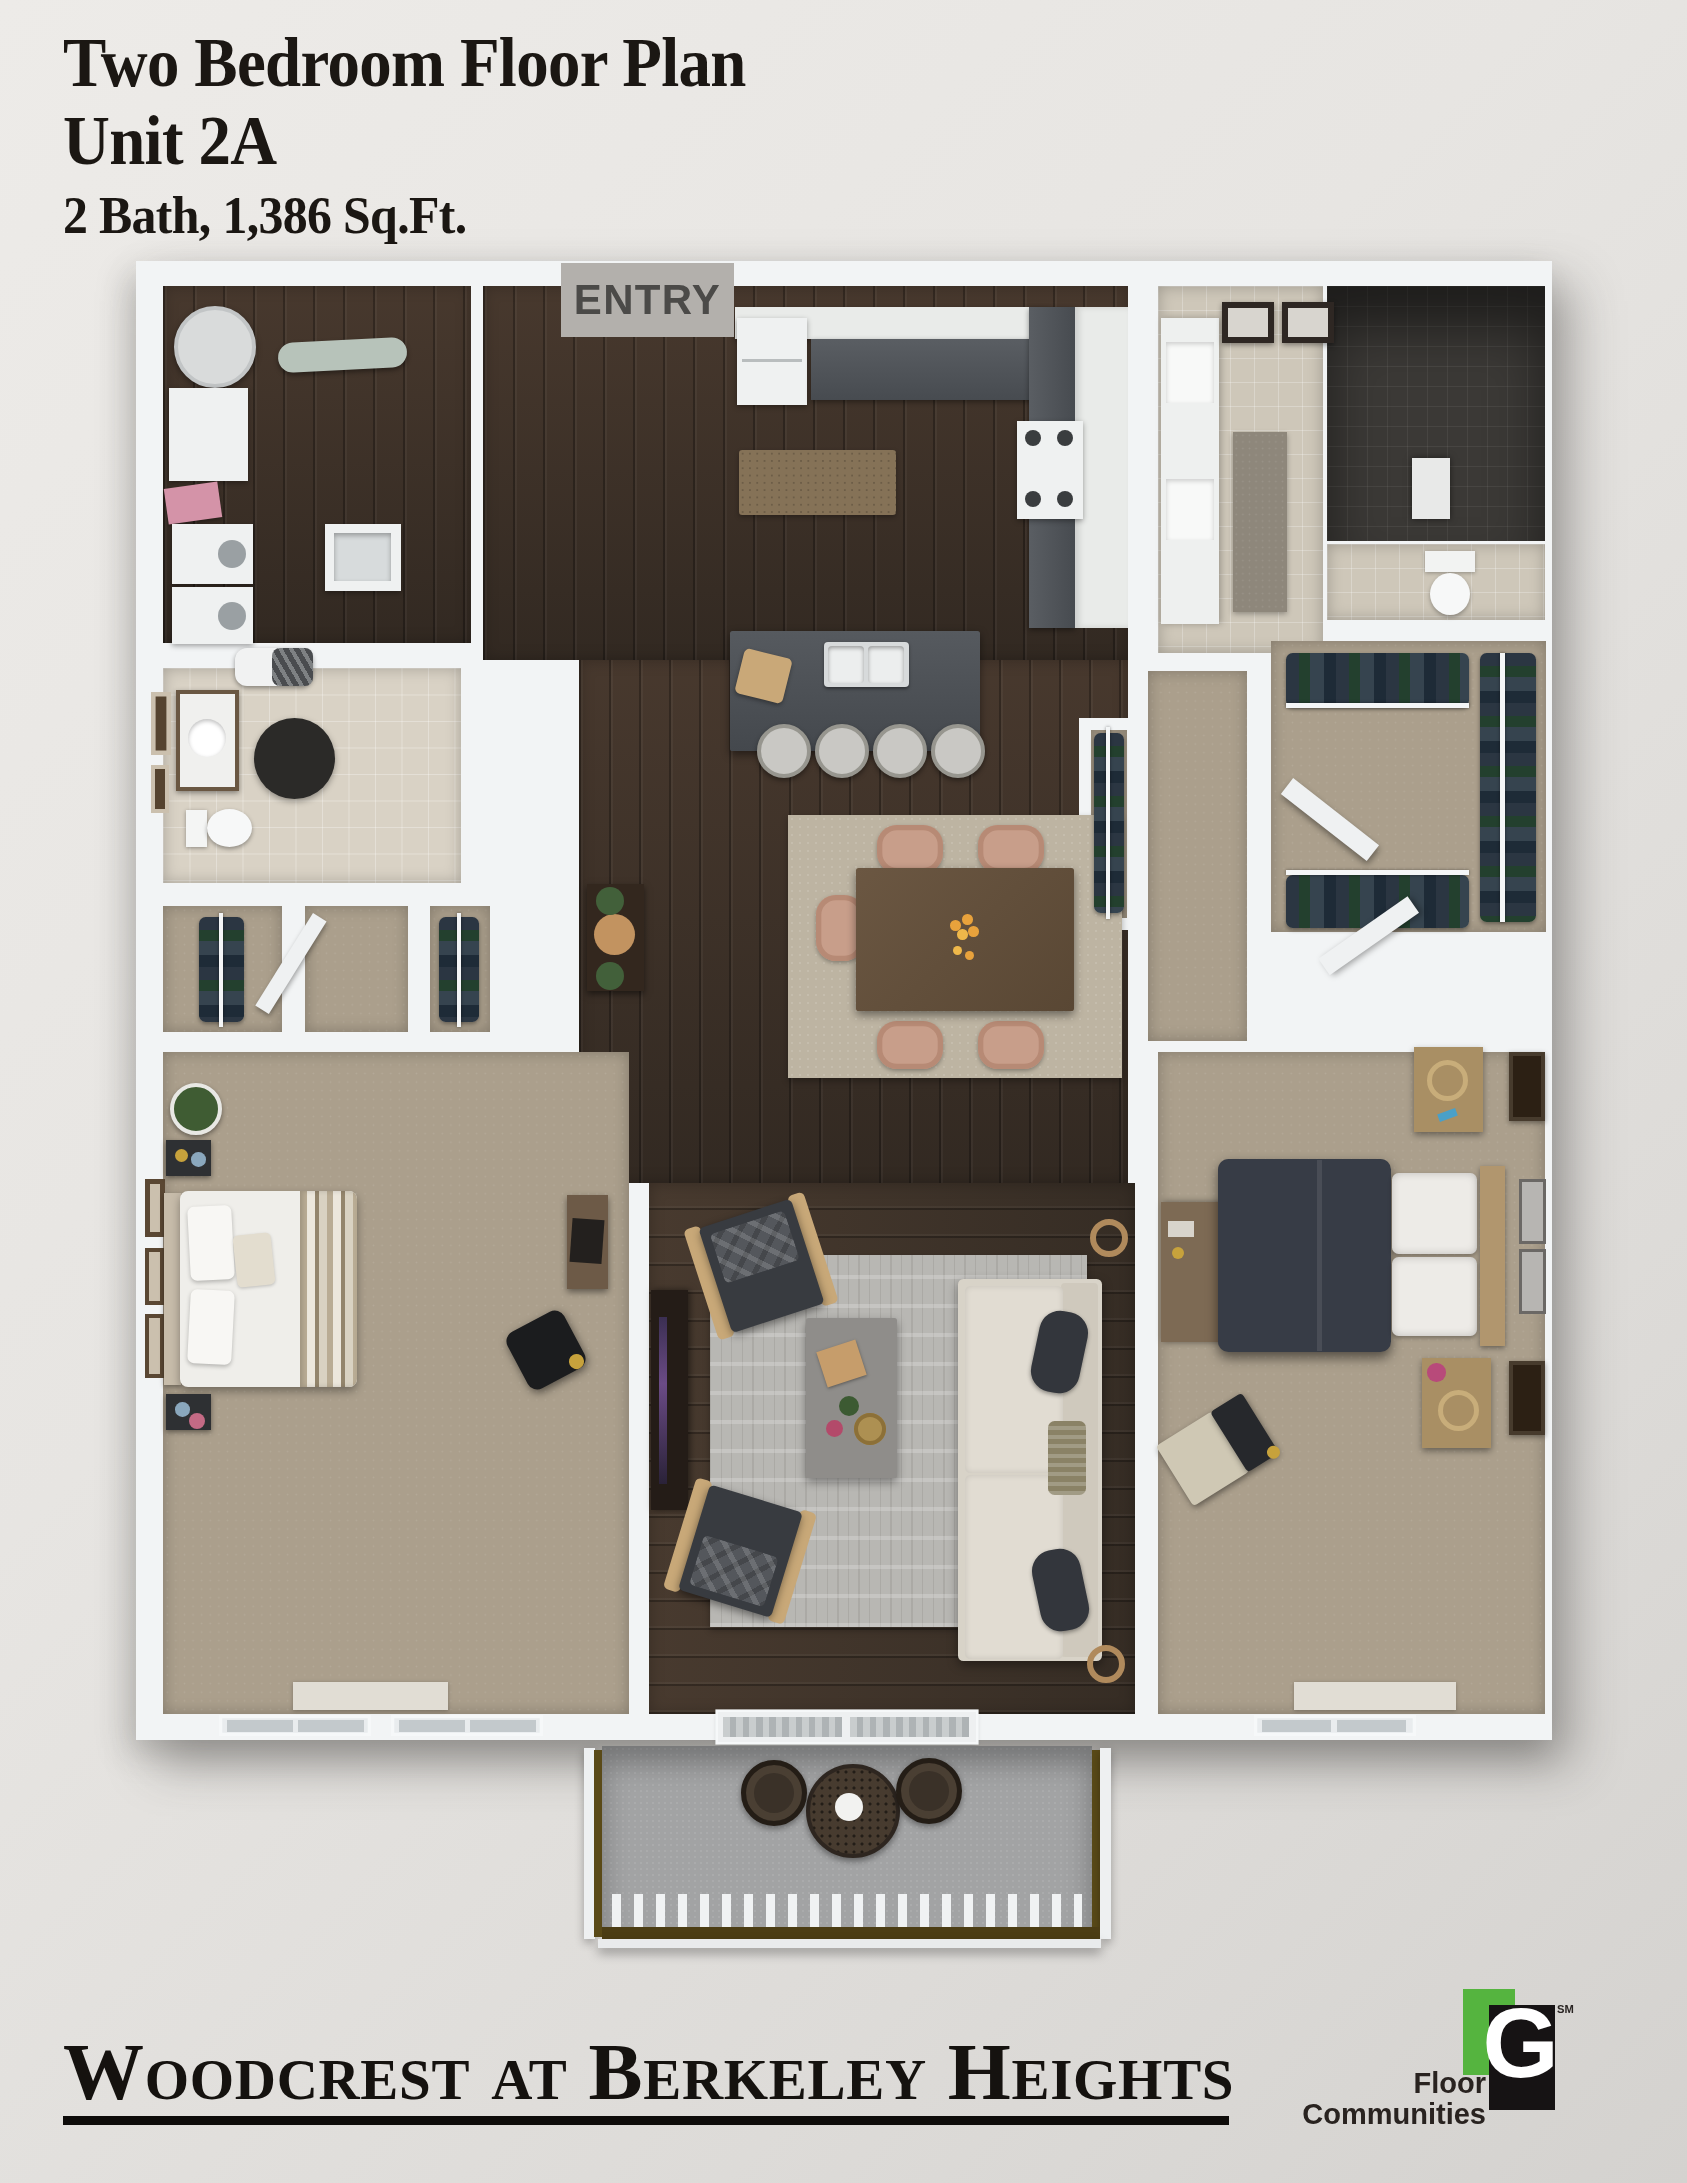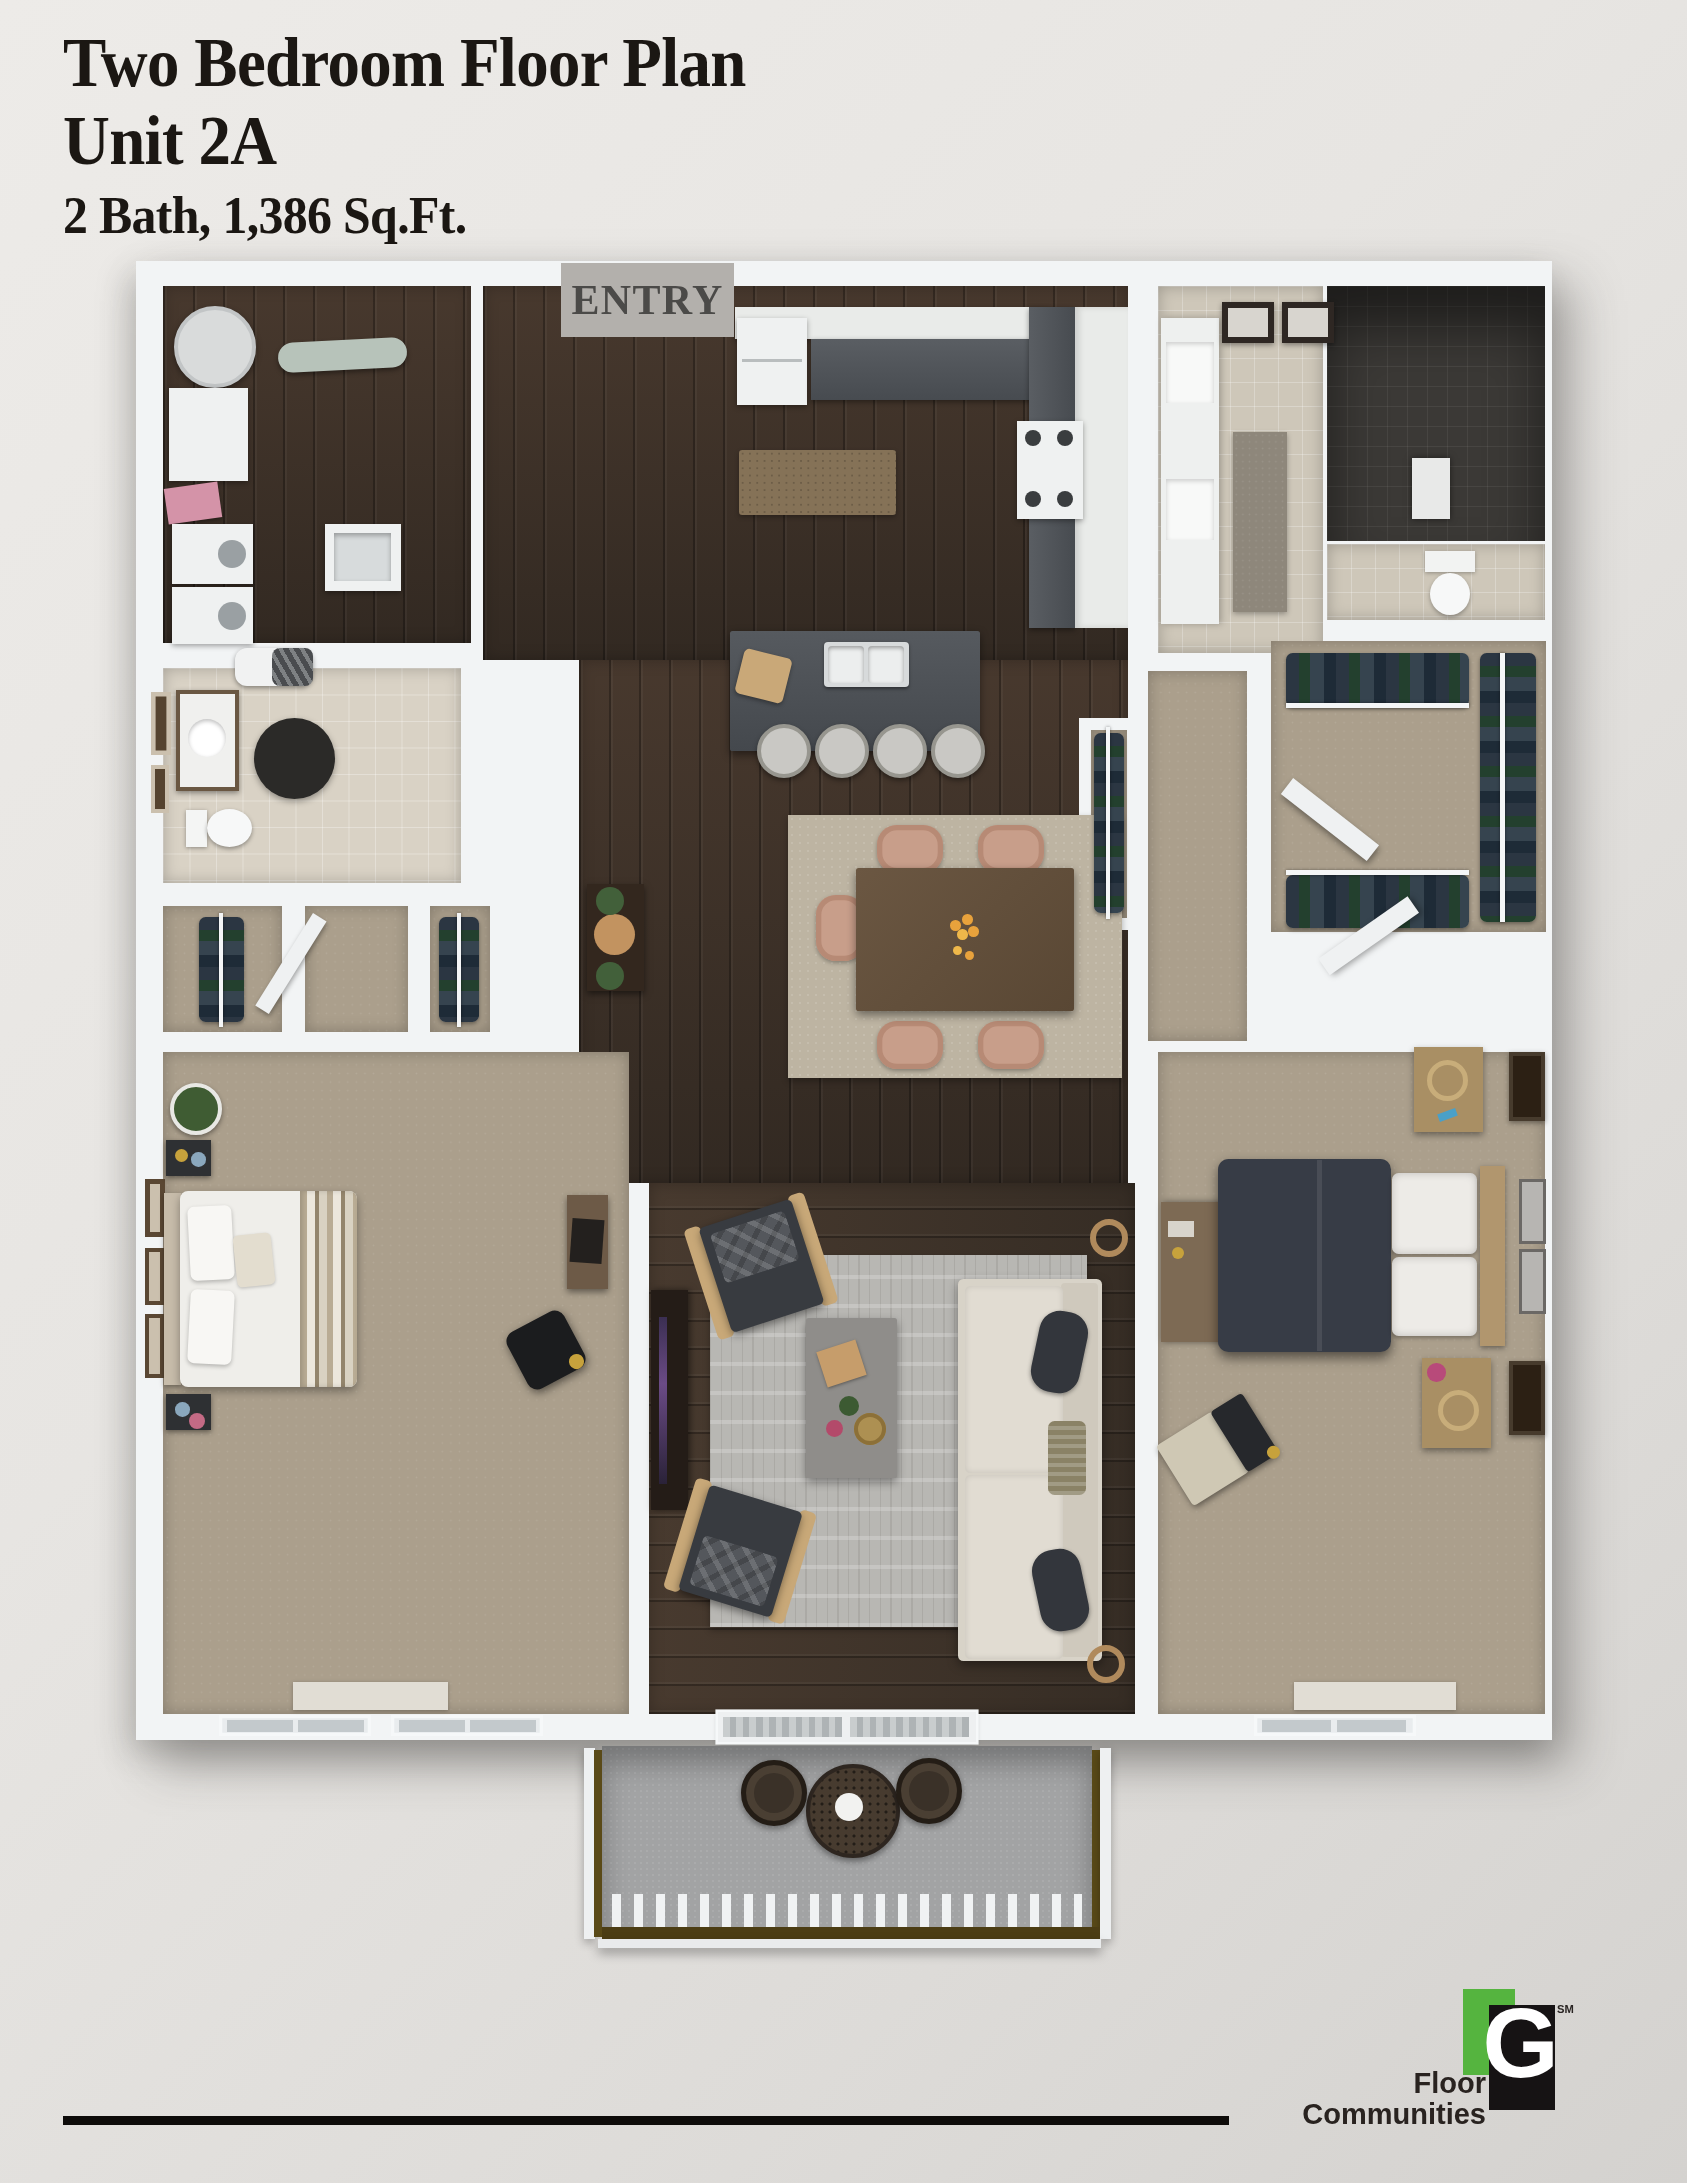--- a/index.html
+++ b/index.html
@@ -27,21 +27,21 @@
   .tile-b{background-color:#cec7b9;background-image:linear-gradient(rgba(255,255,255,.25) 0.7px,rgba(0,0,0,0) 0.7px),linear-gradient(90deg,rgba(255,255,255,.25) 0.7px,rgba(0,0,0,0) 0.7px);background-size:24px 24px;}
   .tile-dark{background-color:#3b3936;background-image:linear-gradient(rgba(255,255,255,.06) 0.7px,rgba(0,0,0,0) 0.7px),linear-gradient(90deg,rgba(255,255,255,.06) 0.7px,rgba(0,0,0,0) 0.7px);background-size:20px 20px;box-shadow:inset 0 40px 53px rgba(0,0,0,.5);}
   .concrete{background-color:#a2a3a4;background-image:radial-gradient(rgba(255,255,255,.09) 0.7px,rgba(0,0,0,0) 0.9px);background-size:6px 6px;box-shadow:inset 0 17px 26.5px rgba(0,0,0,.28);}
   .wht{background:#eff1f1;box-shadow:0 2px 5.3px rgba(0,0,0,.35);}
   .clo-h{background:repeating-linear-gradient(90deg,#2b3642 0 13.2px,#23402e 13.2px 24px,#36444f 24px 38px,#1e2b37 38px 50px);border-radius:6.6px;box-shadow:0 2px 4px rgba(0,0,0,.4);}
   .clo-v{background:repeating-linear-gradient(180deg,#2b3642 0 13.2px,#23402e 13.2px 24px,#36444f 24px 38px,#1e2b37 38px 50px);border-radius:6.6px;box-shadow:0 2px 4px rgba(0,0,0,.4);}
   .rod{background:#f4f6f7;box-shadow:0 0 3.3px rgba(0,0,0,.45);}
   .circ{border-radius:50%;}
   .entry-box{position:absolute;left:425px;top:2px;width:173px;height:74px;background:#b3b0ac;
     display:flex;align-items:center;justify-content:center;
-    font-family:Liberation Serif, serif;font-weight:600;font-size:42px;color:#4b4a48;letter-spacing:1.3px;}
+    font-family:Liberation Sans, sans-serif;font-weight:600;font-size:42px;color:#4b4a48;letter-spacing:1.3px;}
   .plaid{background-color:#54575c;background-image:repeating-linear-gradient(45deg,rgba(255,255,255,.14) 0 5.3px,rgba(0,0,0,0) 5.3px 16px),repeating-linear-gradient(-45deg,rgba(0,0,0,.18) 0 5.3px,rgba(0,0,0,0) 5.3px 16px);}
   .rug-liv{background-color:#b8b7b3;background-image:repeating-linear-gradient(0deg,rgba(255,255,255,.2) 0 4px,rgba(0,0,0,0) 4px 29px),repeating-linear-gradient(90deg,rgba(112,108,102,.18) 0 1.3px,rgba(0,0,0,0) 1.3px 10.6px);box-shadow:0 2.6px 6.6px rgba(0,0,0,.3);}
   .lattice{background-color:#473b2f;background-image:radial-gradient(rgba(0,0,0,.5) 1.3px,rgba(0,0,0,0) 1.8px);background-size:8px 8px;border:4px solid #2e2620;border-radius:50%;box-shadow:0 3.3px 6.6px rgba(0,0,0,.4);}
   .win{background:#e9ecee;box-shadow:inset 0 0 0 3.3px #f6f8f9;}
   .win .pane{position:absolute;top:4.6px;height:12px;background:#c3c9cc;}
   
   .f-title{position:absolute;left:63px;top:2026px;width:1184px;font-variant:small-caps;font-weight:700;font-size:81px;letter-spacing:0.7px;color:#15120f;white-space:nowrap;}
   .f-rule{position:absolute;left:63px;top:2116px;width:1166px;height:8.6px;background:#0e0c0a;}
   .f-disc{position:absolute;left:63px;top:2126px;font-weight:700;font-size:30px;color:#0f0d0b;}
   .logo-green{position:absolute;left:1463px;top:1989px;width:52px;height:86px;}
@@ -298,20 +298,21 @@
     <div class="abs" style="left:476px;top:1633px;width:470px;height:34px;background:repeating-linear-gradient(90deg,#f0f2f3 0 8.6px,rgba(0,0,0,0) 8.6px 22px);"></div>
     <div class="abs" style="left:466px;top:1666px;width:498px;height:12px;background:#4c3d14;"></div>
     <div class="abs" style="left:462px;top:1678px;width:503px;height:9.3px;background:#e9ebec;box-shadow:0 5.3px 10.6px rgba(0,0,0,.35);"></div>
     <div class="abs lattice" style="left:670px;top:1503px;width:86px;height:86px;">
         <div class="abs circ" style="left:25px;top:25px;width:28px;height:28px;background:#f2f2f0;"></div>
       </div>
     <div class="abs circ" style="left:605px;top:1499px;width:66px;height:66px;background:#3a3128;border:5.3px solid #241d16;box-sizing:border-box;box-shadow:inset 0 0 0 8px #4a3f33,0 2.6px 6px rgba(0,0,0,.4);"></div>
     <div class="abs circ" style="left:760px;top:1497px;width:66px;height:66px;background:#3a3128;border:5.3px solid #241d16;box-sizing:border-box;box-shadow:inset 0 0 0 8px #4a3f33,0 2.6px 6px rgba(0,0,0,.4);"></div>
   </div>
 
+  <div class="f-title">Woodcrest at Berkeley Heights</div>
   <div class="f-rule"></div>
 
   <div class="logo-green" style="background:#55b43f;"></div>
   <div class="logo-black" style="background:#161314;"></div>
   <div class="logo-g">G</div>
   <div class="logo-sm">SM</div>
   <div class="logo-words">
     <div>Floor</div>
     <div>Communities</div>
   </div>

